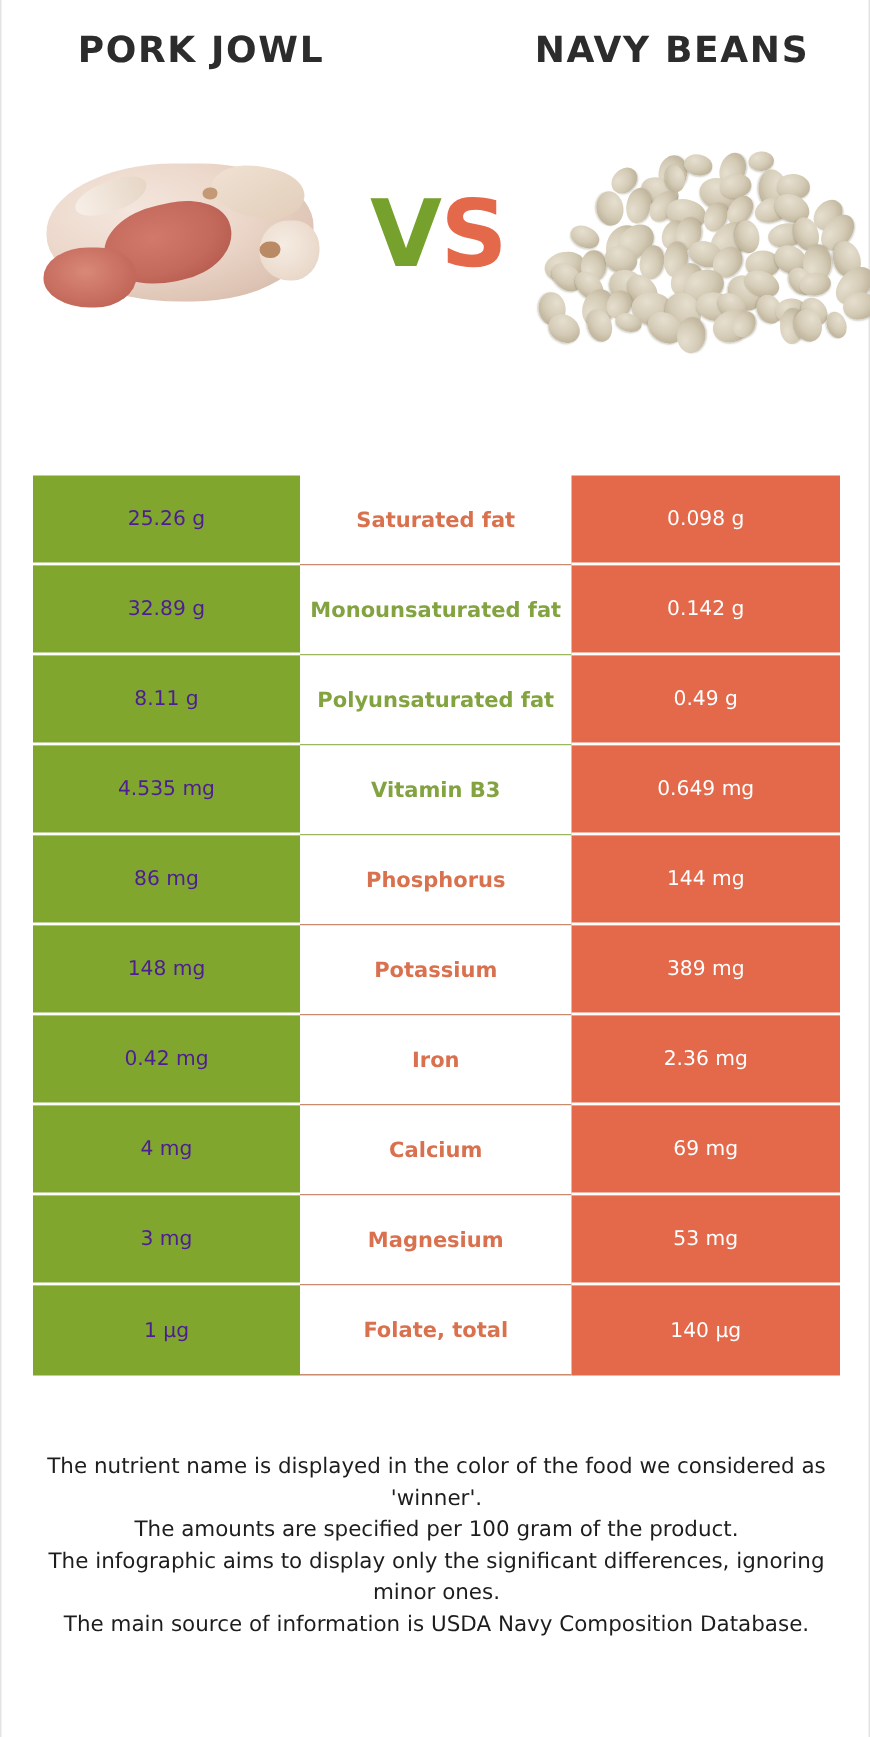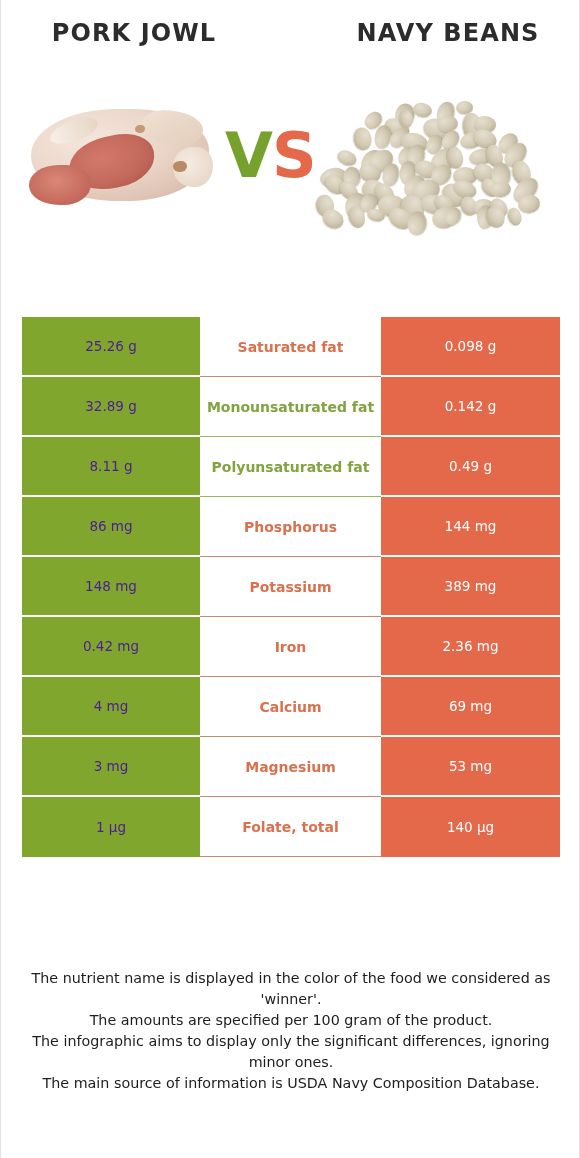--- a/index.html
+++ b/index.html
@@ -47,21 +47,21 @@
 
   
   .hero {
     position: absolute;
     top: 76px;
     left: 0;
     width: 580px;
     height: 160px;
     display: flex;
     align-items: center;
-    justify-content: flex-start;
+    justify-content: space-between;
   }
   .hero-img {
     width: 200px;
     height: 150px;
     position: relative;
     flex: 0 0 200px;
   }
   .hero-img.left  { margin-left: 22px; }
   .hero-img.right { margin-right: 20px; }
 
@@ -291,20 +291,25 @@
       <div class="row win-left">
         <div class="cell left">32.89 g</div>
         <div class="cell mid">Monounsaturated fat</div>
         <div class="cell right">0.142 g</div>
       </div>
       <div class="row win-left">
         <div class="cell left">8.11 g</div>
         <div class="cell mid">Polyunsaturated fat</div>
         <div class="cell right">0.49 g</div>
       </div>
+      <div class="row win-left">
+        <div class="cell left">4.535 mg</div>
+        <div class="cell mid">Vitamin B3</div>
+        <div class="cell right">0.649 mg</div>
+      </div>
       <div class="row win-right">
         <div class="cell left">86 mg</div>
         <div class="cell mid">Phosphorus</div>
         <div class="cell right">144 mg</div>
       </div>
       <div class="row win-right">
         <div class="cell left">148 mg</div>
         <div class="cell mid">Potassium</div>
         <div class="cell right">389 mg</div>
       </div>

